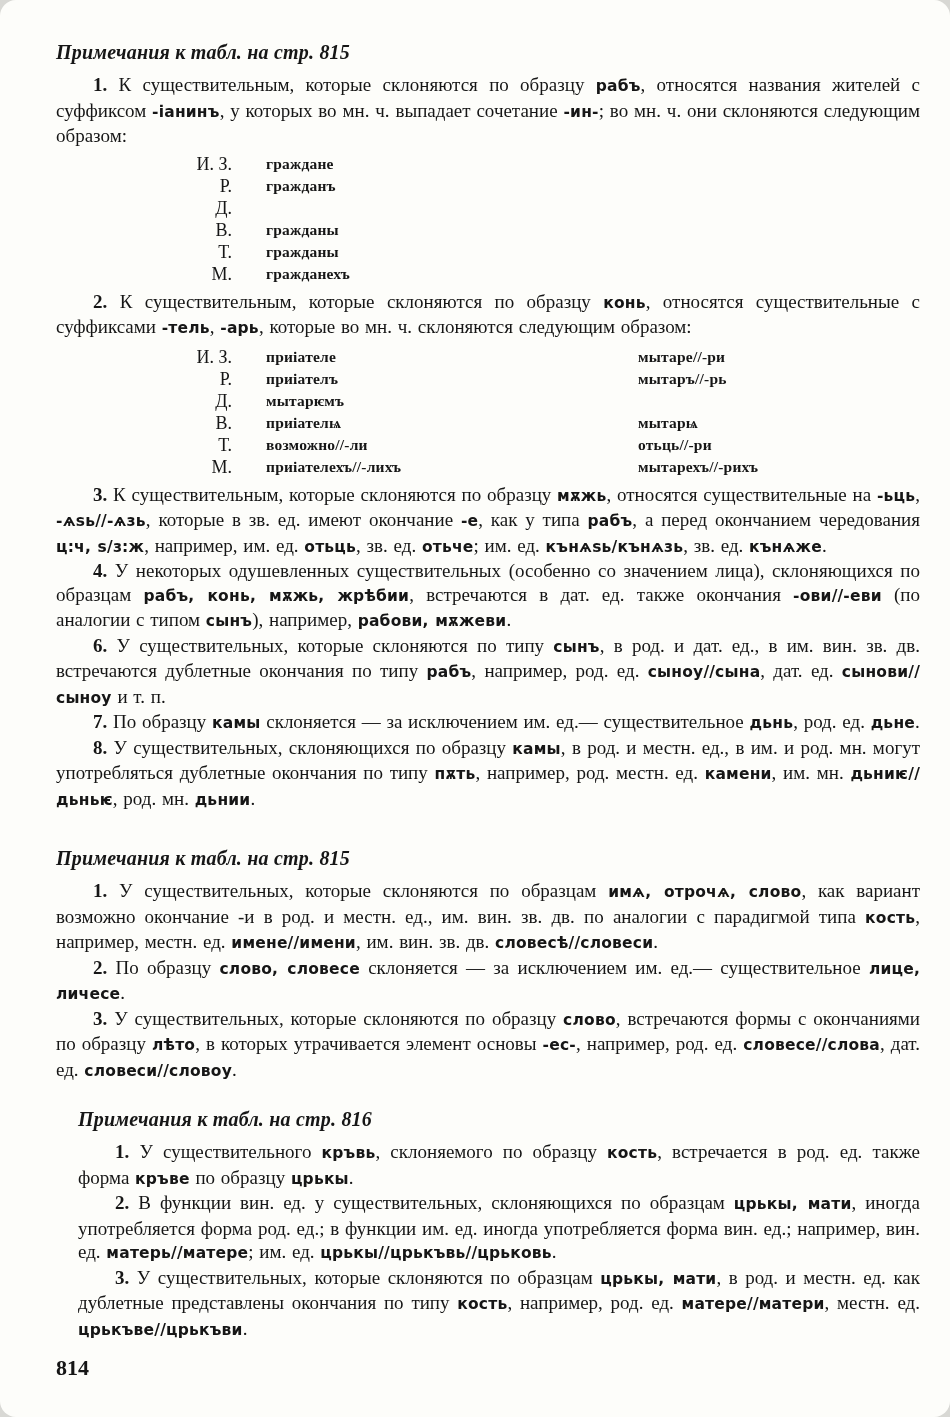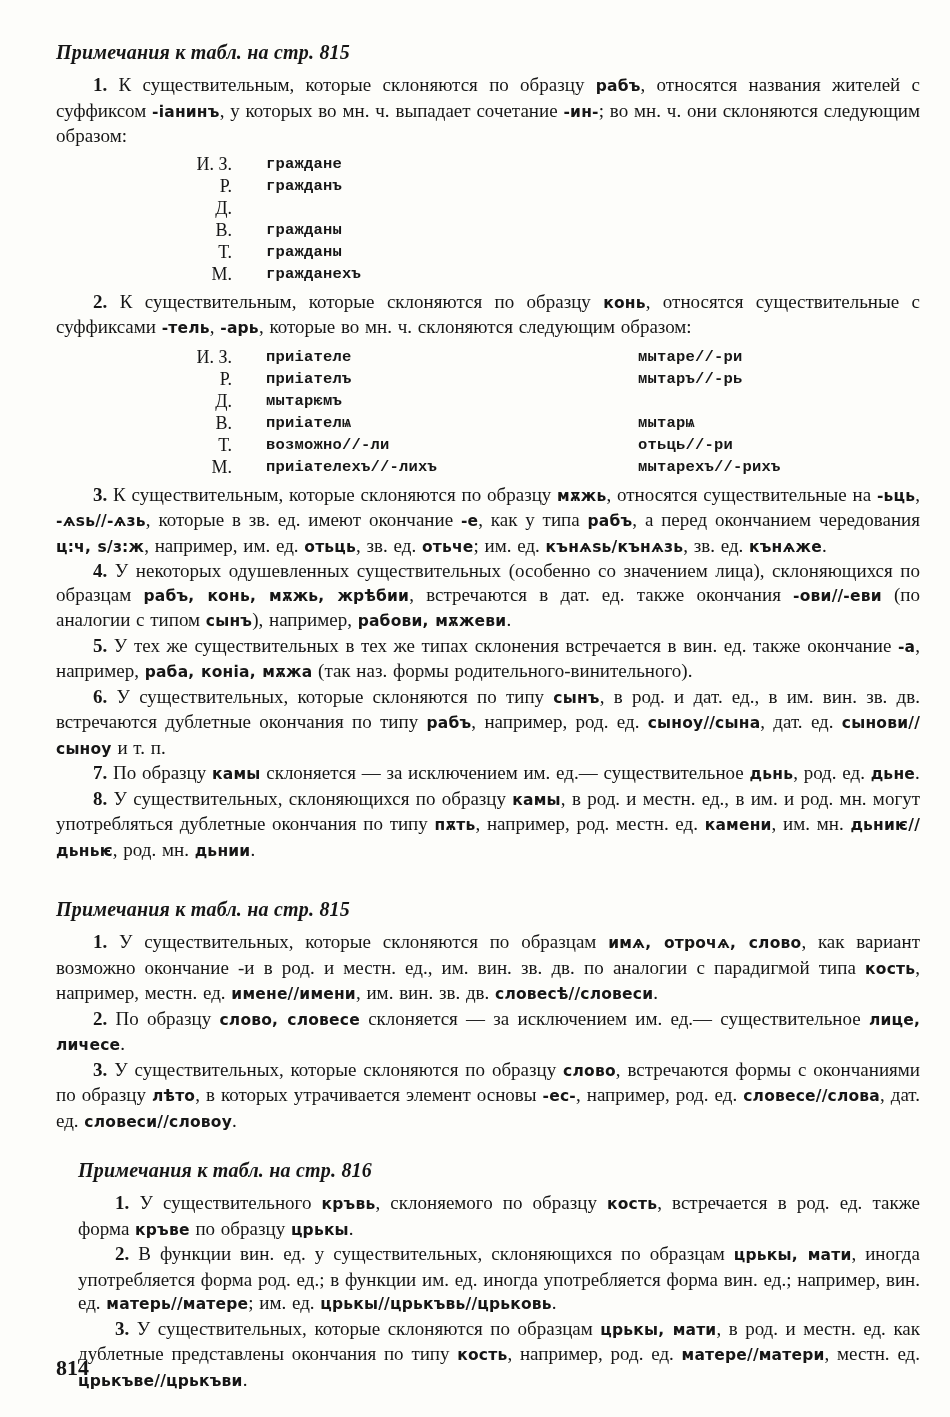--- a/index.html
+++ b/index.html
@@ -6,20 +6,21 @@
   body{background:#d8d8d4;font-family:"Liberation Serif",serif;}
   .page{
     position:relative;
     width:950px;height:1417px;
     margin:0 auto;
     background:#fdfdfa;
     color:#161616;
     box-sizing:border-box;
     padding:40px 30px 0 56px;
     overflow:hidden;
+    border-radius:16px;
   }
   .section{margin:0;}
   .sec-b{margin-top:34px;}
   .sec-c{margin-top:24px;margin-left:22px;}
   .heading{
     font-weight:bold;
     font-style:italic;
     font-size:20px;
     line-height:24px;
     margin:0 0 9px 0;
@@ -51,21 +52,21 @@
     text-align:right;
     padding-right:14px;
     flex:none;
     font-family:"Liberation Serif",serif;
   }
   .t-form{
     width:352px;
     flex:none;
   }
   .t-form,.t-form2{
-    font-family:Liberation Mono, monospace;
+    font-family:Liberation Serif, serif;
     font-weight:bold;
     font-size:15.5px;
     letter-spacing:0.2px;
   }
   .pageno{
     position:absolute;
     left:56px;
     bottom:36px;
     font-weight:bold;
     font-size:22px;
@@ -132,21 +133,20 @@
             <span class="t-form2">отьць//-ри</span>
           </div>
           <div class="t-row">
             <span class="t-case">М.</span>
             <span class="t-form">приіателехъ//-лихъ</span>
             <span class="t-form2">мытарехъ//-рихъ</span>
           </div>
         </div>
         <p class="para"><span class="num">3.</span><span class="plain"> К существительным, которые склоняются по образцу </span><span class="ocs">мѫжь</span><span class="plain">, относятся существительные на </span><span class="ocs">-ьць</span><span class="plain">, </span><span class="ocs">-ѧѕь//-ѧзь</span><span class="plain">, которые в зв. ед. имеют окончание </span><span class="ocs">-е</span><span class="plain">, как у типа </span><span class="ocs">рабъ</span><span class="plain">, а перед окончанием чередования </span><span class="ocs">ц:ч, ѕ/з:ж</span><span class="plain">, например, им. ед. </span><span class="ocs">отьць</span><span class="plain">, зв. ед. </span><span class="ocs">отьче</span><span class="plain">; им. ед. </span><span class="ocs">кънѧѕь/кънѧзь</span><span class="plain">, зв. ед. </span><span class="ocs">кънѧже</span><span class="plain">.</span></p>
         <p class="para"><span class="num">4.</span><span class="plain"> У некоторых одушевленных существительных (особенно со значением лица), склоняющихся по образцам </span><span class="ocs">рабъ, конь, мѫжь, жрѣбии</span><span class="plain">, встречаются в дат. ед. также окончания </span><span class="ocs">-ови//-еви</span><span class="plain"> (по аналогии с типом </span><span class="ocs">сынъ</span><span class="plain">), например, </span><span class="ocs">рабови, мѫжеви</span><span class="plain">.</span></p>
-        <p class="para"><span class="num">5.</span><span class="plain"> У тех же существительных в тех же типах склонения встречается в вин. ед. также окончание </span><span class="ocs">-а</span><span class="plain">, например, </span><span class="ocs">раба, коніа, мѫжа</span><span class="plain"> (так наз. формы родительного-винительного).</span></p>
         <p class="para"><span class="num">6.</span><span class="plain"> У существительных, которые склоняются по типу </span><span class="ocs">сынъ</span><span class="plain">, в род. и дат. ед., в им. вин. зв. дв. встречаются дублетные окончания по типу </span><span class="ocs">рабъ</span><span class="plain">, например, род. ед. </span><span class="ocs">сыноу//сына</span><span class="plain">, дат. ед. </span><span class="ocs">сынови//сыноу</span><span class="plain"> и т. п.</span></p>
         <p class="para"><span class="num">7.</span><span class="plain"> По образцу </span><span class="ocs">камы</span><span class="plain"> склоняется — за исключением им. ед.— существительное </span><span class="ocs">дьнь</span><span class="plain">, род. ед. </span><span class="ocs">дьне</span><span class="plain">.</span></p>
         <p class="para"><span class="num">8.</span><span class="plain"> У существительных, склоняющихся по образцу </span><span class="ocs">камы</span><span class="plain">, в род. и местн. ед., в им. и род. мн. могут употребляться дублетные окончания по типу </span><span class="ocs">пѫть</span><span class="plain">, например, род. местн. ед. </span><span class="ocs">камени</span><span class="plain">, им. мн. </span><span class="ocs">дьниѥ//дьньѥ</span><span class="plain">, род. мн. </span><span class="ocs">дьнии</span><span class="plain">.</span></p>
       </div>
       <div class="section sec-b">
         <div class="heading">Примечания к табл. на стр. 815</div>
         <p class="para"><span class="num">1.</span><span class="plain"> У существительных, которые склоняются по образцам </span><span class="ocs">имѧ, отрочѧ, слово</span><span class="plain">, как вариант возможно окончание -и в род. и местн. ед., им. вин. зв. дв. по аналогии с парадигмой типа </span><span class="ocs">кость</span><span class="plain">, например, местн. ед. </span><span class="ocs">имене//имени</span><span class="plain">, им. вин. зв. дв. </span><span class="ocs">словесѣ//словеси</span><span class="plain">.</span></p>
         <p class="para"><span class="num">2.</span><span class="plain"> По образцу </span><span class="ocs">слово, словесе</span><span class="plain"> склоняется — за исключением им. ед.— существительное </span><span class="ocs">лице, личесе</span><span class="plain">.</span></p>
         <p class="para"><span class="num">3.</span><span class="plain"> У существительных, которые склоняются по образцу </span><span class="ocs">слово</span><span class="plain">, встречаются формы с окончаниями по образцу </span><span class="ocs">лѣто</span><span class="plain">, в которых утрачивается элемент основы </span><span class="ocs">-ес-</span><span class="plain">, например, род. ед. </span><span class="ocs">словесе//слова</span><span class="plain">, дат. ед. </span><span class="ocs">словеси//словоу</span><span class="plain">.</span></p>
       </div>

